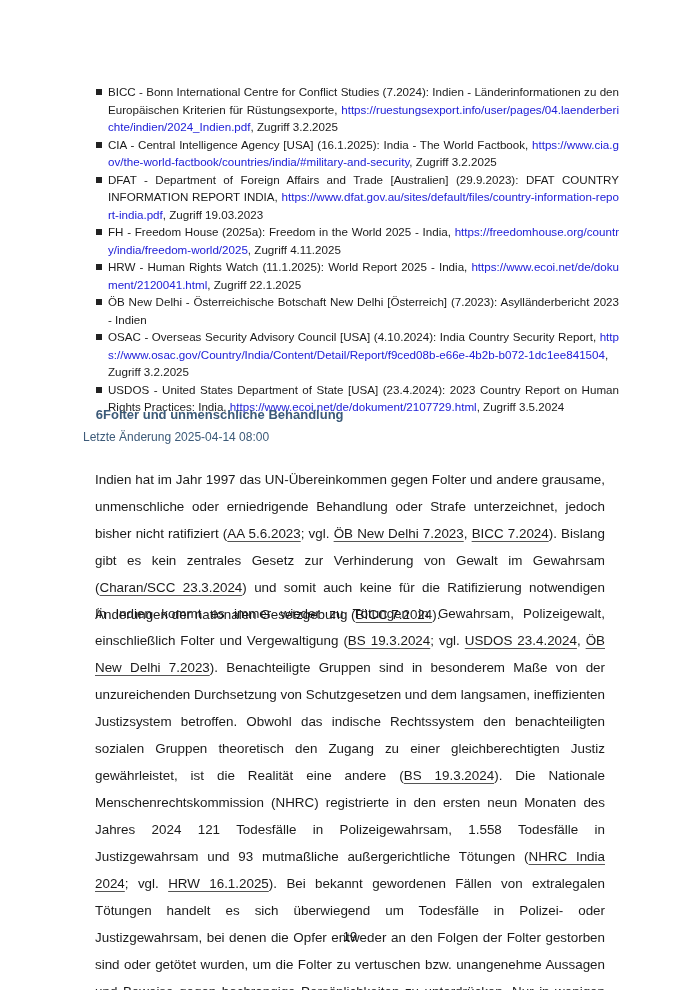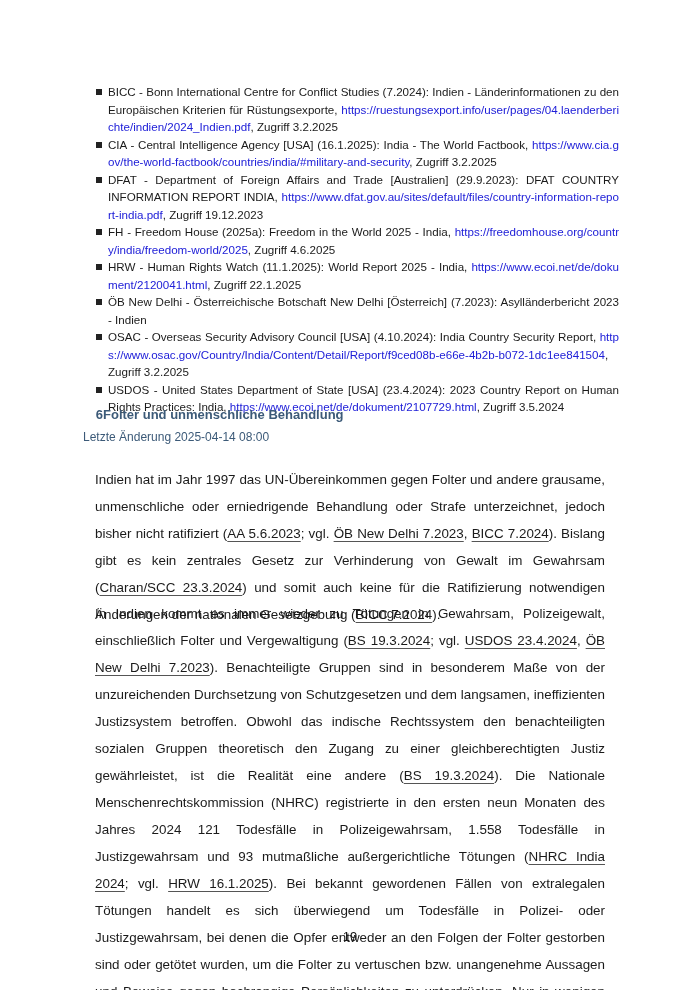--- a/index.html
+++ b/index.html
@@ -36,22 +36,22 @@
       position: absolute; left: 0; width: 700px; top: 929px; text-align: center; font-size: 13px; color: #1a1a1a;
     }
   </style>
 </head>
 <body>
 
 <div class="page">
   <ul class="refs" id="refs">
       <li><span class="bullet"></span><span>BICC - Bonn International Centre for Conflict Studies (7.2024): Indien - Länderinformationen zu den Europäischen Kriterien für Rüstungsexporte, </span><a>https://ruestungsexport.info/user/pages/04.laenderberichte/indien/2024_Indien.pdf</a><span>, Zugriff 3.2.2025</span></li>
       <li><span class="bullet"></span><span>CIA - Central Intelligence Agency [USA] (16.1.2025): India - The World Factbook, </span><a>https://www.cia.gov/the-world-factbook/countries/india/#military-and-security</a><span>, Zugriff 3.2.2025</span></li>
-      <li><span class="bullet"></span><span>DFAT - Department of Foreign Affairs and Trade [Australien] (29.9.2023): DFAT COUNTRY INFORMATION REPORT INDIA, </span><a>https://www.dfat.gov.au/sites/default/files/country-information-report-india.pdf</a><span>, Zugriff 19.12.2023</span></li>
-      <li><span class="bullet"></span><span>FH - Freedom House (2025a): Freedom in the World 2025 - India, </span><a>https://freedomhouse.org/country/india/freedom-world/2025</a><span>, Zugriff 4.6.2025</span></li>
+      <li><span class="bullet"></span><span>DFAT - Department of Foreign Affairs and Trade [Australien] (29.9.2023): DFAT COUNTRY INFORMATION REPORT INDIA, </span><a>https://www.dfat.gov.au/sites/default/files/country-information-report-india.pdf</a><span>, Zugriff 19.03.2023</span></li>
+      <li><span class="bullet"></span><span>FH - Freedom House (2025a): Freedom in the World 2025 - India, </span><a>https://freedomhouse.org/country/india/freedom-world/2025</a><span>, Zugriff 4.11.2025</span></li>
       <li><span class="bullet"></span><span>HRW - Human Rights Watch (11.1.2025): World Report 2025 - India, </span><a>https://www.ecoi.net/de/dokument/2120041.html</a><span>, Zugriff 22.1.2025</span></li>
       <li><span class="bullet"></span><span>ÖB New Delhi - Österreichische Botschaft New Delhi [Österreich] (7.2023): Asylländerbericht 2023 - Indien</span></li>
       <li><span class="bullet"></span><span>OSAC - Overseas Security Advisory Council [USA] (4.10.2024): India Country Security Report, </span><a>https://www.osac.gov/Country/India/Content/Detail/Report/f9ced08b-e66e-4b2b-b072-1dc1ee841504</a><span>, Zugriff 3.2.2025</span></li>
       <li><span class="bullet"></span><span>USDOS - United States Department of State [USA] (23.4.2024): 2023 Country Report on Human Rights Practices: India, </span><a>https://www.ecoi.net/de/dokument/2107729.html</a><span>, Zugriff 3.5.2024</span></li>
     </ul>
 
   <h2 class="section-title">
     <span class="num">6</span><span>Folter und unmenschliche Behandlung</span>
   </h2>
   <div class="last-change">Letzte Änderung 2025-04-14 08:00</div>

